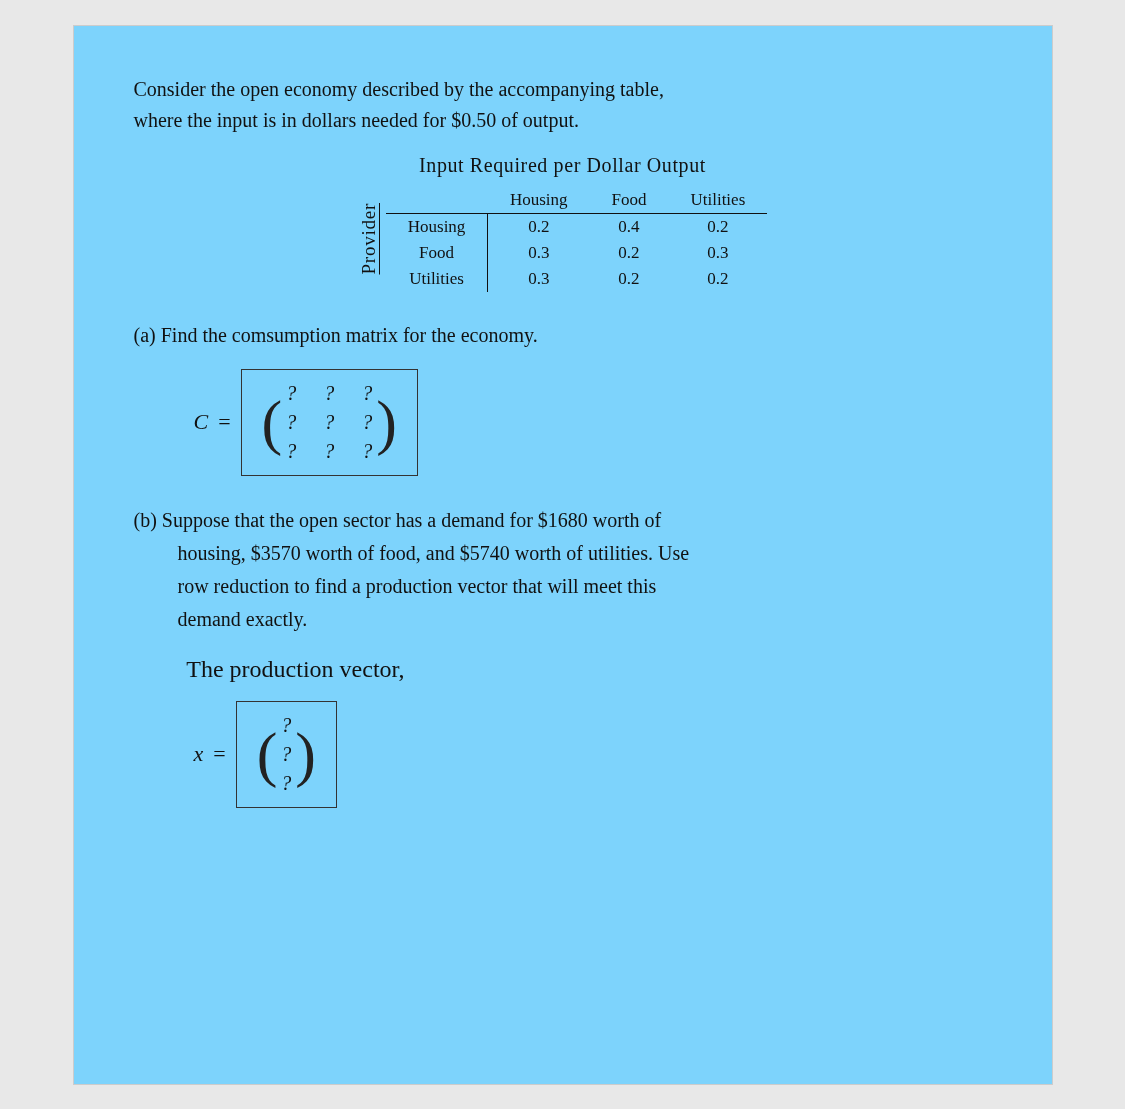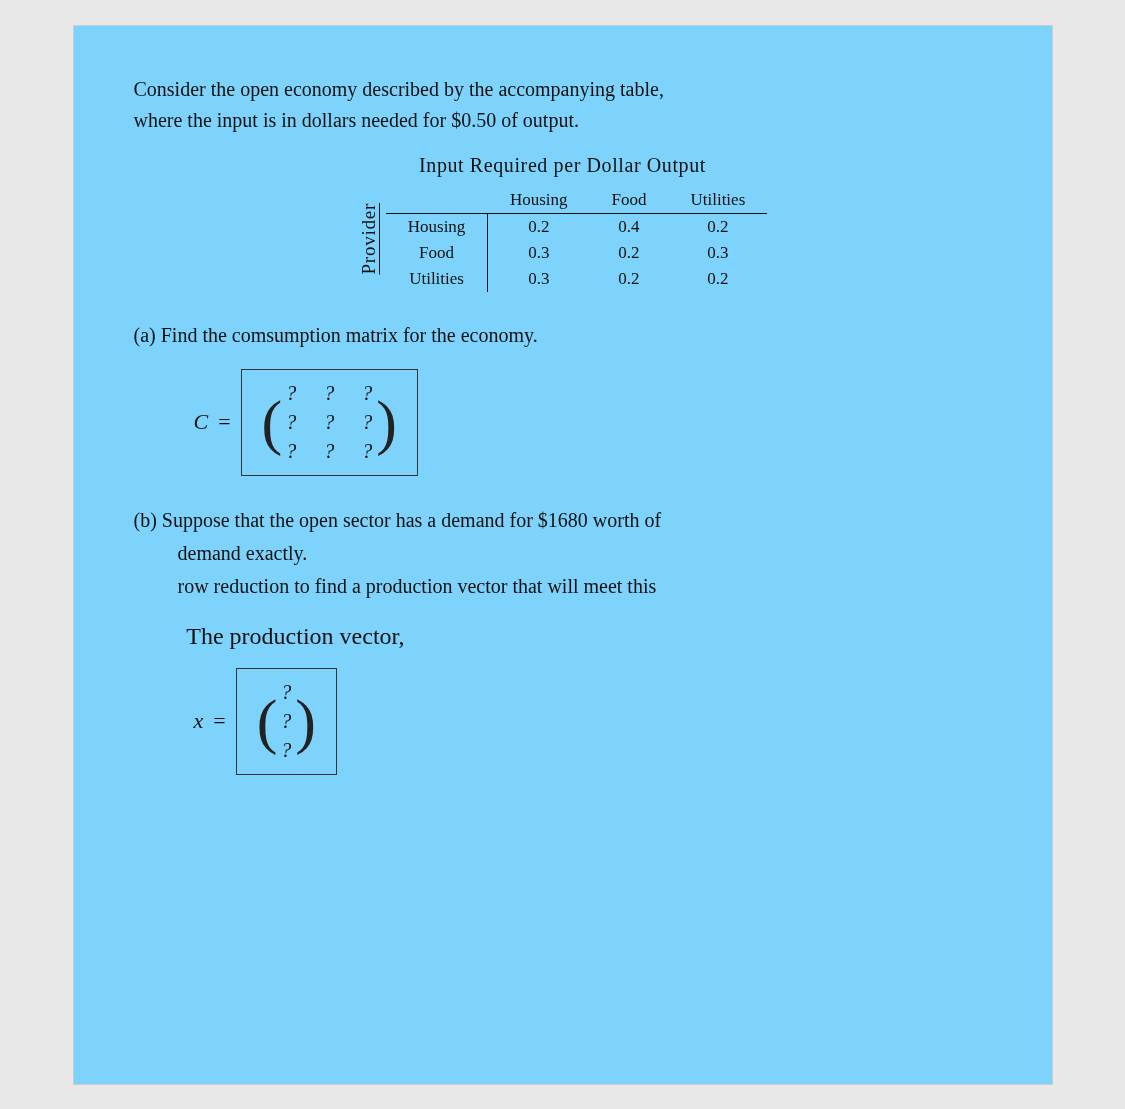--- a/index.html
+++ b/index.html
@@ -232,22 +232,23 @@
             <div class="matrix-cell">?</div>
             <div class="matrix-cell">?</div>
           </div>
         <span class="big-paren">)</span>
       </div>
     </div>
   </div>
 
   <div class="part-b-text">
     <div><span>(b)</span> <span>Suppose that the open sector has a demand for $1680 worth of</span></div>
+    <div style="margin-left:2.2em;">housing, $3570 worth of food, and $5740 worth of utilities. Use</div>
+    <div style="margin-left:2.2em;">row reduction to find a production vector that will meet this</div>
     <div style="margin-left:2.2em;">demand exactly.</div>
-    <div style="margin-left:2.2em;">row reduction to find a production vector that will meet this</div>
   </div>
 
   <div class="production-label" style="margin-left:2.2em;">The production vector,</div>
 
   <div class="matrix-section">
     <span class="matrix-var">x</span>
     <span class="equals">=</span>
     <div class="matrix-box">
       <div class="matrix-inner">
         <span class="big-paren">(</span>

